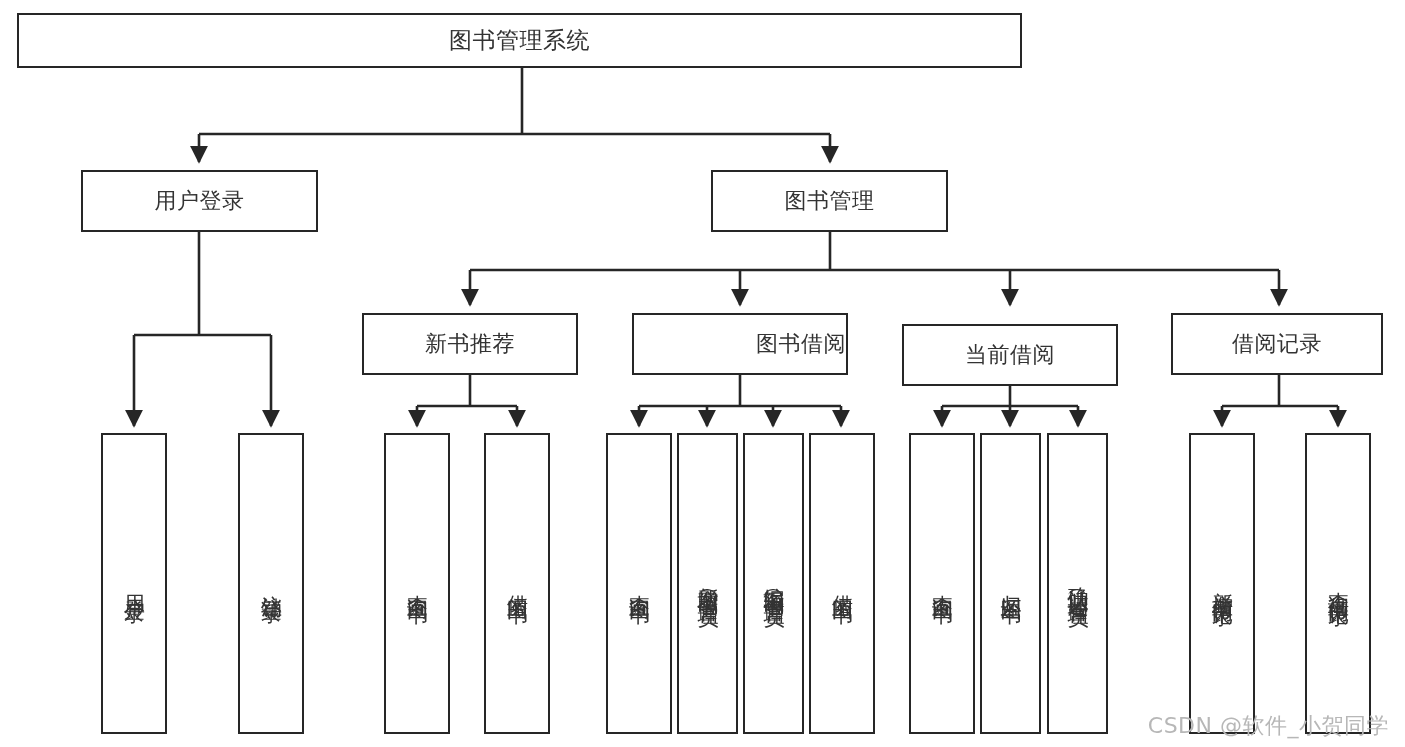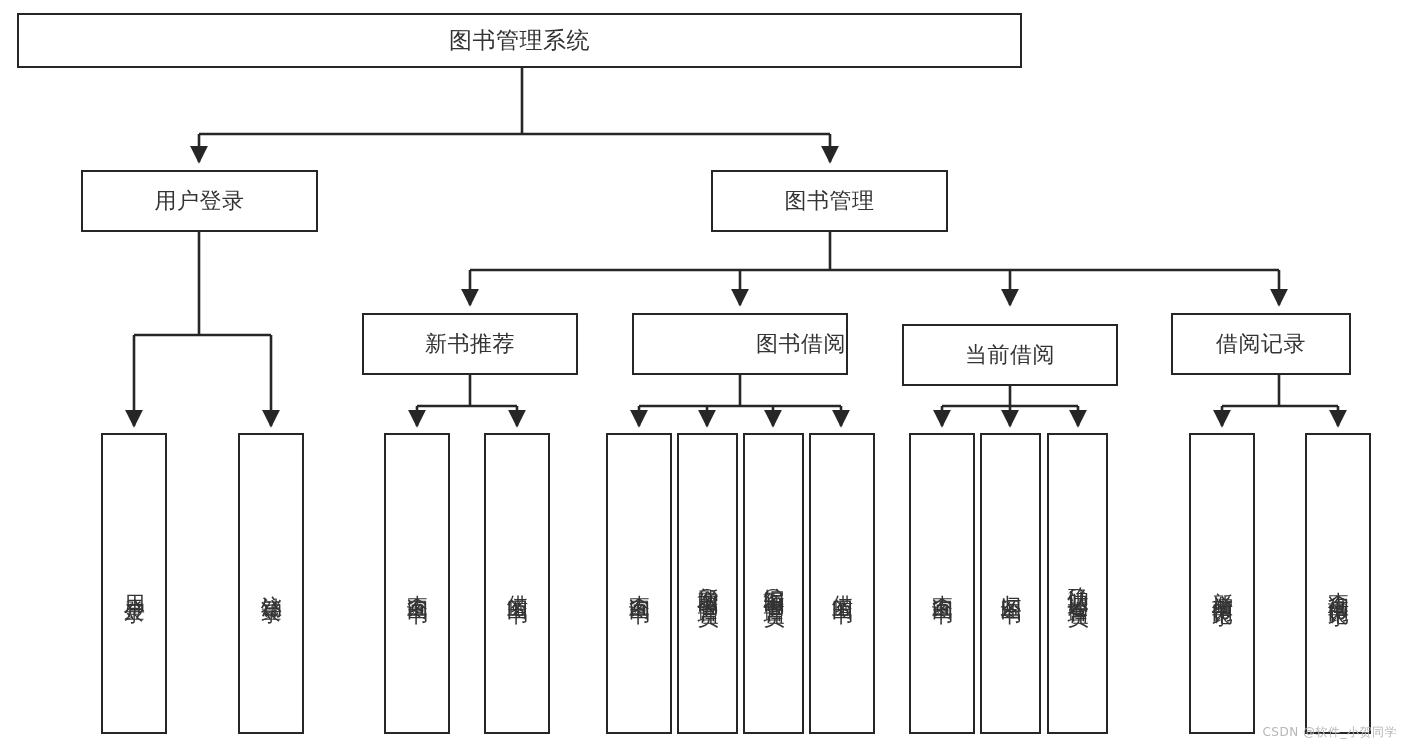--- a/index.html
+++ b/index.html
@@ -48,23 +48,23 @@
   .node.vertical .node-label {
     writing-mode: vertical-rl;
     text-orientation: upright;
     font-size: 21px;
     letter-spacing: 3px;
     line-height: 1;
   }
   .node.root .node-label { font-size: 23px; }
   .watermark {
     position: absolute;
-    right: 8px;
+    right: 16px;
     bottom: 6px;
-    font-size: 12px;
+    font-size: 22px;
     color: #b7b7b7;
     letter-spacing: 0.5px;
     z-index: 5;
     white-space: nowrap;
     margin-top: 24px;
   }
 </style>
 </head>
 <body>
 
@@ -135,21 +135,21 @@
 
   <div class="node" style="left:711px; top:170px; width:237px; height:62px;">
     <span class="node-label">图书管理</span>
   </div>
   <div class="node" style="left:632px; top:313px; width:216px; height:62px;justify-content:flex-end;">
     <span class="node-label">图书借阅</span>
   </div>
   <div class="node" style="left:902px; top:313px; width:216px; height:62px;margin-top:11px;">
     <span class="node-label">当前借阅</span>
   </div>
-  <div class="node" style="left:1171px; top:313px; width:180px; height:62px;">
+  <div class="node" style="left:1171px; top:313px; width:212px; height:62px;">
     <span class="node-label">借阅记录</span>
   </div>
 
   <div class="node vertical" style="left:101px; top:433px; width:66px; height:301px;">
     <span class="node-label">用户登录</span>
   </div>
   <div class="node vertical" style="left:238px; top:433px; width:66px; height:301px;">
     <span class="node-label">注销登录</span>
   </div>
 

